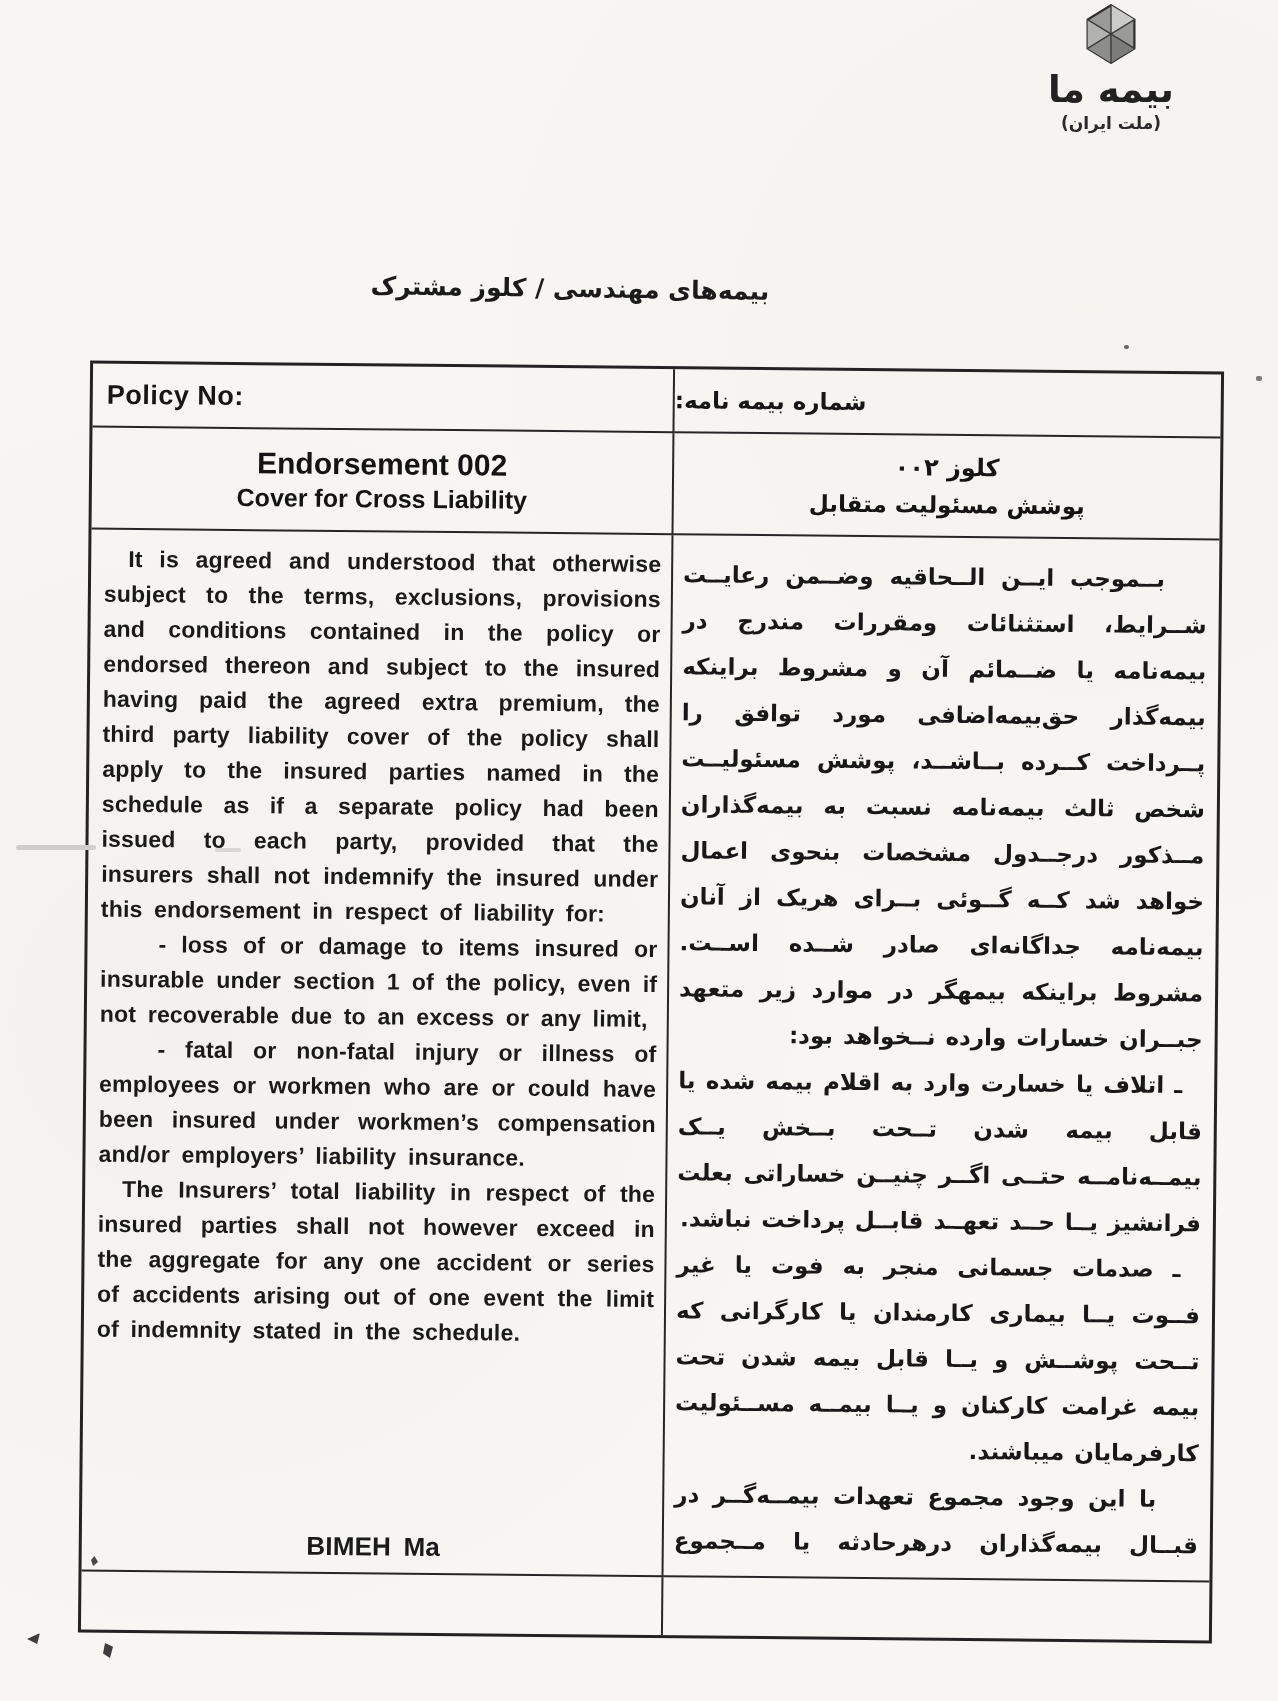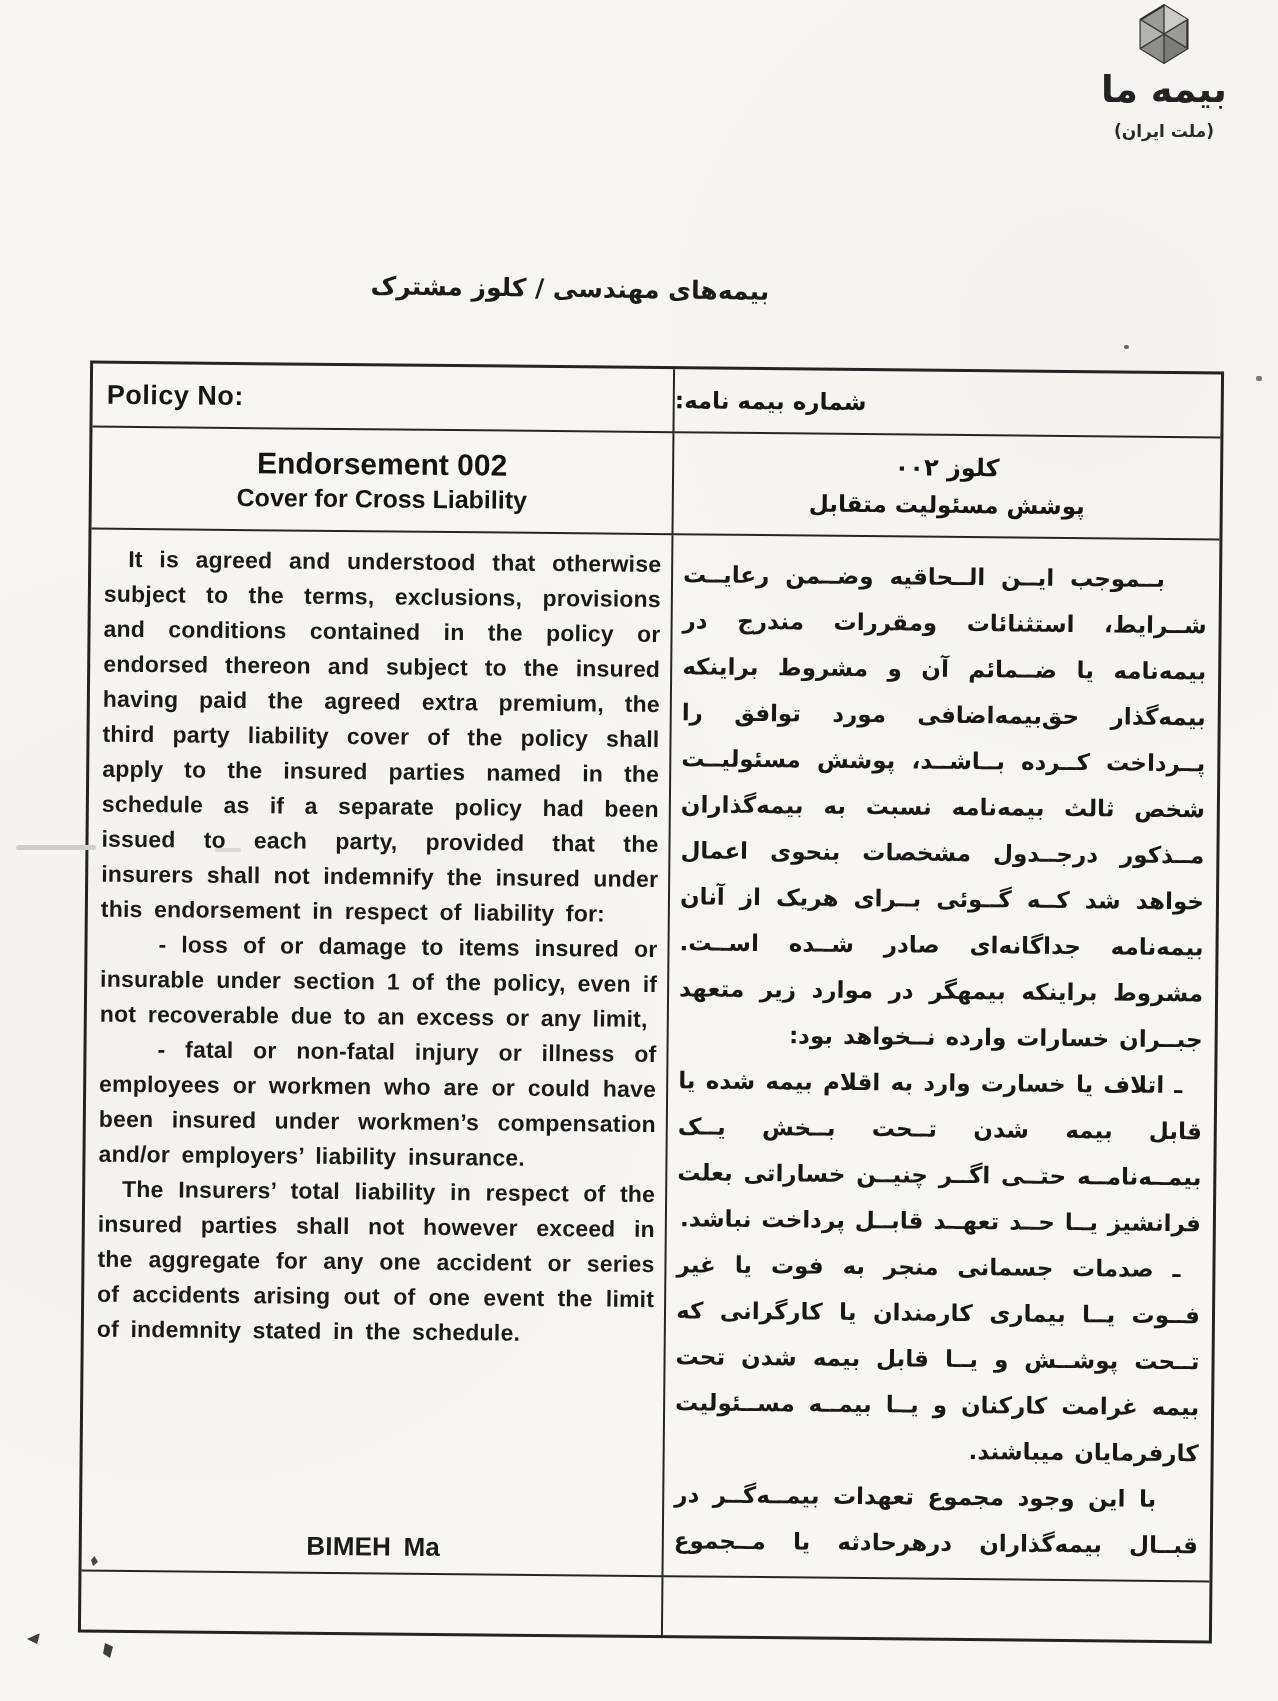--- a/index.html
+++ b/index.html
@@ -7,24 +7,24 @@
     position:relative;width:1278px;height:1701px;margin:0 auto;
     background:
       radial-gradient(circle at 15% 60%, rgba(0,0,0,0.018), transparent 45%),
       radial-gradient(circle at 85% 20%, rgba(60,50,20,0.015), transparent 40%),
       #f7f6f2;
     overflow:hidden;
     font-family:"Liberation Sans",sans-serif;
     color:#1c1c1c;
   }
   
-  .logo{position:absolute;top:4px;left:1076px;width:176px;text-align:center;}
+  .logo{position:absolute;top:4px;left:1023px;width:176px;text-align:center;}
   .logo .emblem{display:block;margin:0 auto 6px auto;}
   .logo .brand{font-family:"DejaVu Sans",sans-serif;font-weight:bold;font-size:37px;line-height:40px;color:#222;direction:rtl;}
-  .logo .tagline{font-family:"DejaVu Sans",sans-serif;font-weight:bold;font-size:17px;line-height:22px;color:#2a2a2a;direction:rtl;margin-top:10px;}
+  .logo .tagline{font-family:"DejaVu Sans",sans-serif;font-weight:bold;font-size:17px;line-height:22px;color:#2a2a2a;direction:rtl;margin-top:2px;}
   
   .doc-title{
     position:absolute;left:350px;top:274px;width:440px;text-align:center;
     font-family:"DejaVu Sans",sans-serif;font-weight:bold;font-size:25px;color:#1b1b1b;
     direction:rtl;transform:rotate(0.8deg);
   }
   
   .doc-table{
     position:absolute;left:84px;top:366px;width:1134px;height:1272px;
     border:3px solid #232323;box-sizing:border-box;

